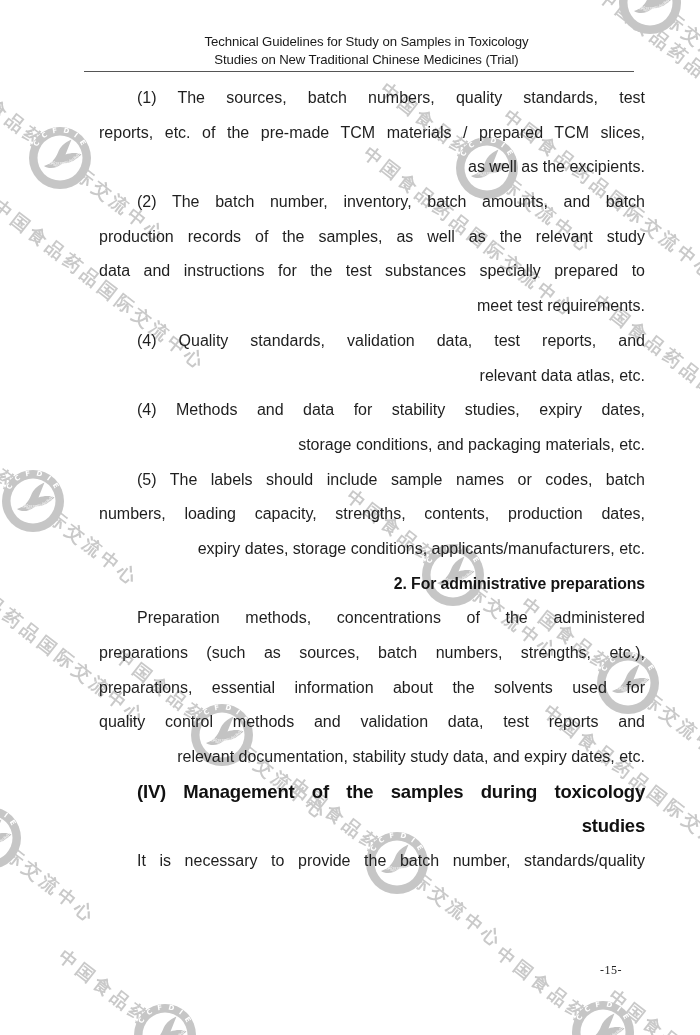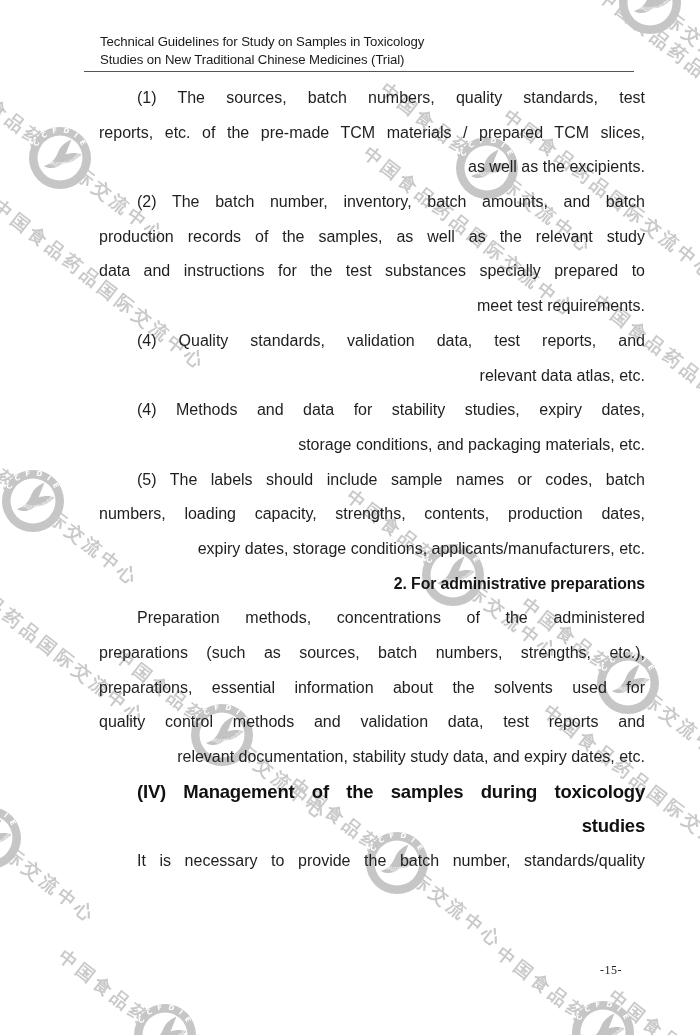--- a/index.html
+++ b/index.html
@@ -14,21 +14,21 @@
     position:absolute;white-space:nowrap;
     font-family:"DejaVu Sans", sans-serif;font-weight:700;
     font-size:18px;letter-spacing:4px;color:#c9c9c9;
     transform:translate(-50%,-50%) rotate(38deg);
   }
   .wm-emblem{position:absolute;width:64px;height:64px;transform:translate(-50%,-50%);}
   
   .content{position:absolute;inset:0;z-index:1;}
   .hdr{
     position:absolute;top:33px;left:100px;right:67px;
-    text-align:left;font-size:13.2px;line-height:17.5px;color:#1a1a1a;
+    text-align:center;font-size:13.2px;line-height:17.5px;color:#1a1a1a;
     letter-spacing:-0.1px;
   }
   .hdr-rule{position:absolute;top:71px;left:84px;right:66px;border-top:1px solid #555;}
   .doc-body{position:absolute;top:81px;left:84px;width:546px;margin-left:15px;}
   .para{margin:0;}
   .line{
     height:34.7px;line-height:34.7px;overflow:hidden;
     font-size:16px;text-align:right;
   }
   .line.j{text-align:justify;text-align-last:justify;}

